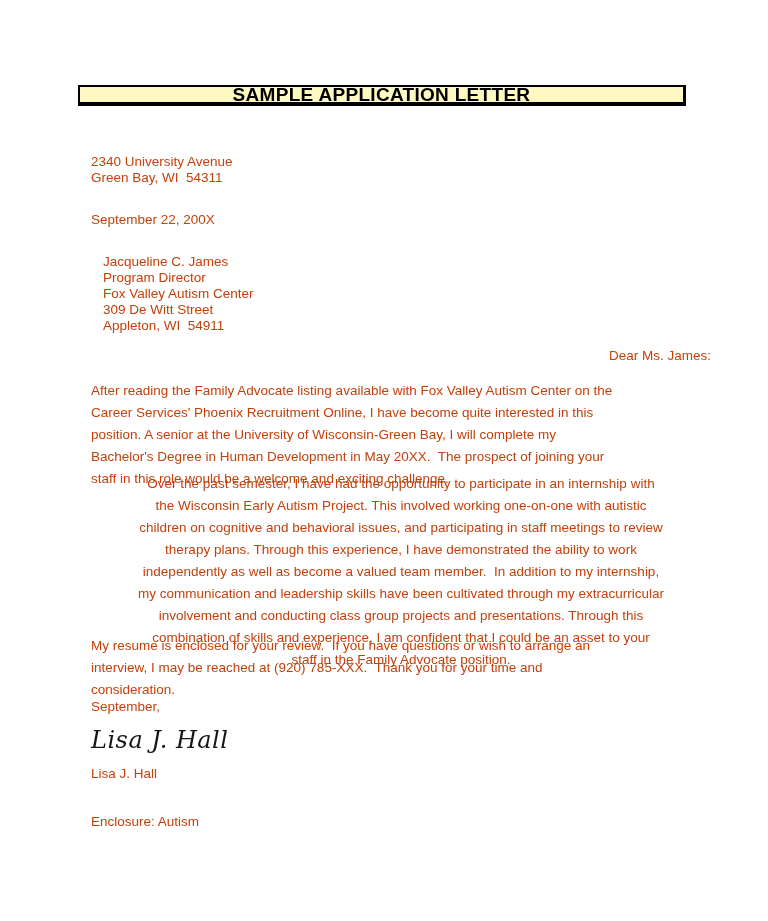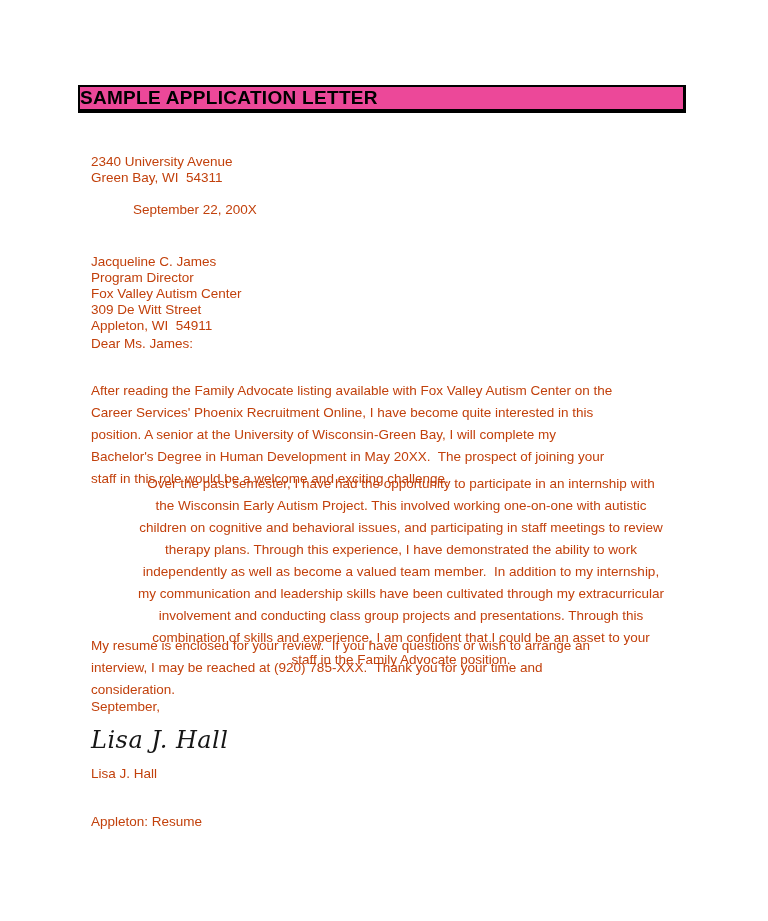--- a/index.html
+++ b/index.html
@@ -11,50 +11,50 @@
   }
   .page {
     position: relative;
     width: 768px; height: 921px;
     background: #ffffff;
     color: #1a1a1a;
   }
   .title-box {
     position: absolute;
     left: 78px; top: 85px;
-    width: 608px; height: 28px;
-    background: #ec4899;
+    width: 608px; height: 21px;
+    background: #fef9c3;
     border: 2px solid #000000;
     border-right-width: 3px;
     border-bottom-width: 4px;
     display: flex;
     align-items: center;
-    justify-content: flex-start;
+    justify-content: center;
   }
   .title-text {
     font-size: 19px;
     font-weight: bold;
     color: #000000;
     letter-spacing: 0.3px;
     white-space: nowrap;
   }
   .blk {
     position: absolute;
     left: 91px;
     font-size: 13.5px;
     line-height: 16px;
     color: #c2410c;
     white-space: pre-wrap;
     width: 620px;
   }
   .para { line-height: 22px; }
   .sender    { top: 154px; }
-  .date      { top: 202px; margin-left: 42px; }
-  .recipient { top: 254px; }
-  .saluta    { top: 336px; }
+  .date      { top: 212px; }
+  .recipient { top: 254px; margin-left: 12px; }
+  .saluta    { top: 348px; text-align: right; }
   .para1     { top: 380px; }
   .para2     { top: 473px; text-align: center; }
   .para3     { top: 635px; }
   .closing   { top: 699px; }
   .signature {
     top: 725px;
     font-family: "DejaVu Serif", serif;
     font-style: italic;
     font-size: 24px;
     line-height: 30px;
@@ -105,15 +105,15 @@
   <div class="blk para para3">My resume is enclosed for your review.  If you have questions or wish to arrange an
 interview, I may be reached at (920) 785-XXX.  Thank you for your time and
 consideration.</div>
 
   <div class="blk closing">September,</div>
 
   <div class="blk signature">Lisa J. Hall</div>
 
   <div class="blk typed">Lisa J. Hall</div>
 
-  <div class="blk enclosure">Appleton: Resume</div>
+  <div class="blk enclosure">Enclosure: Autism</div>
 
 </div>
 
 </body></html>

